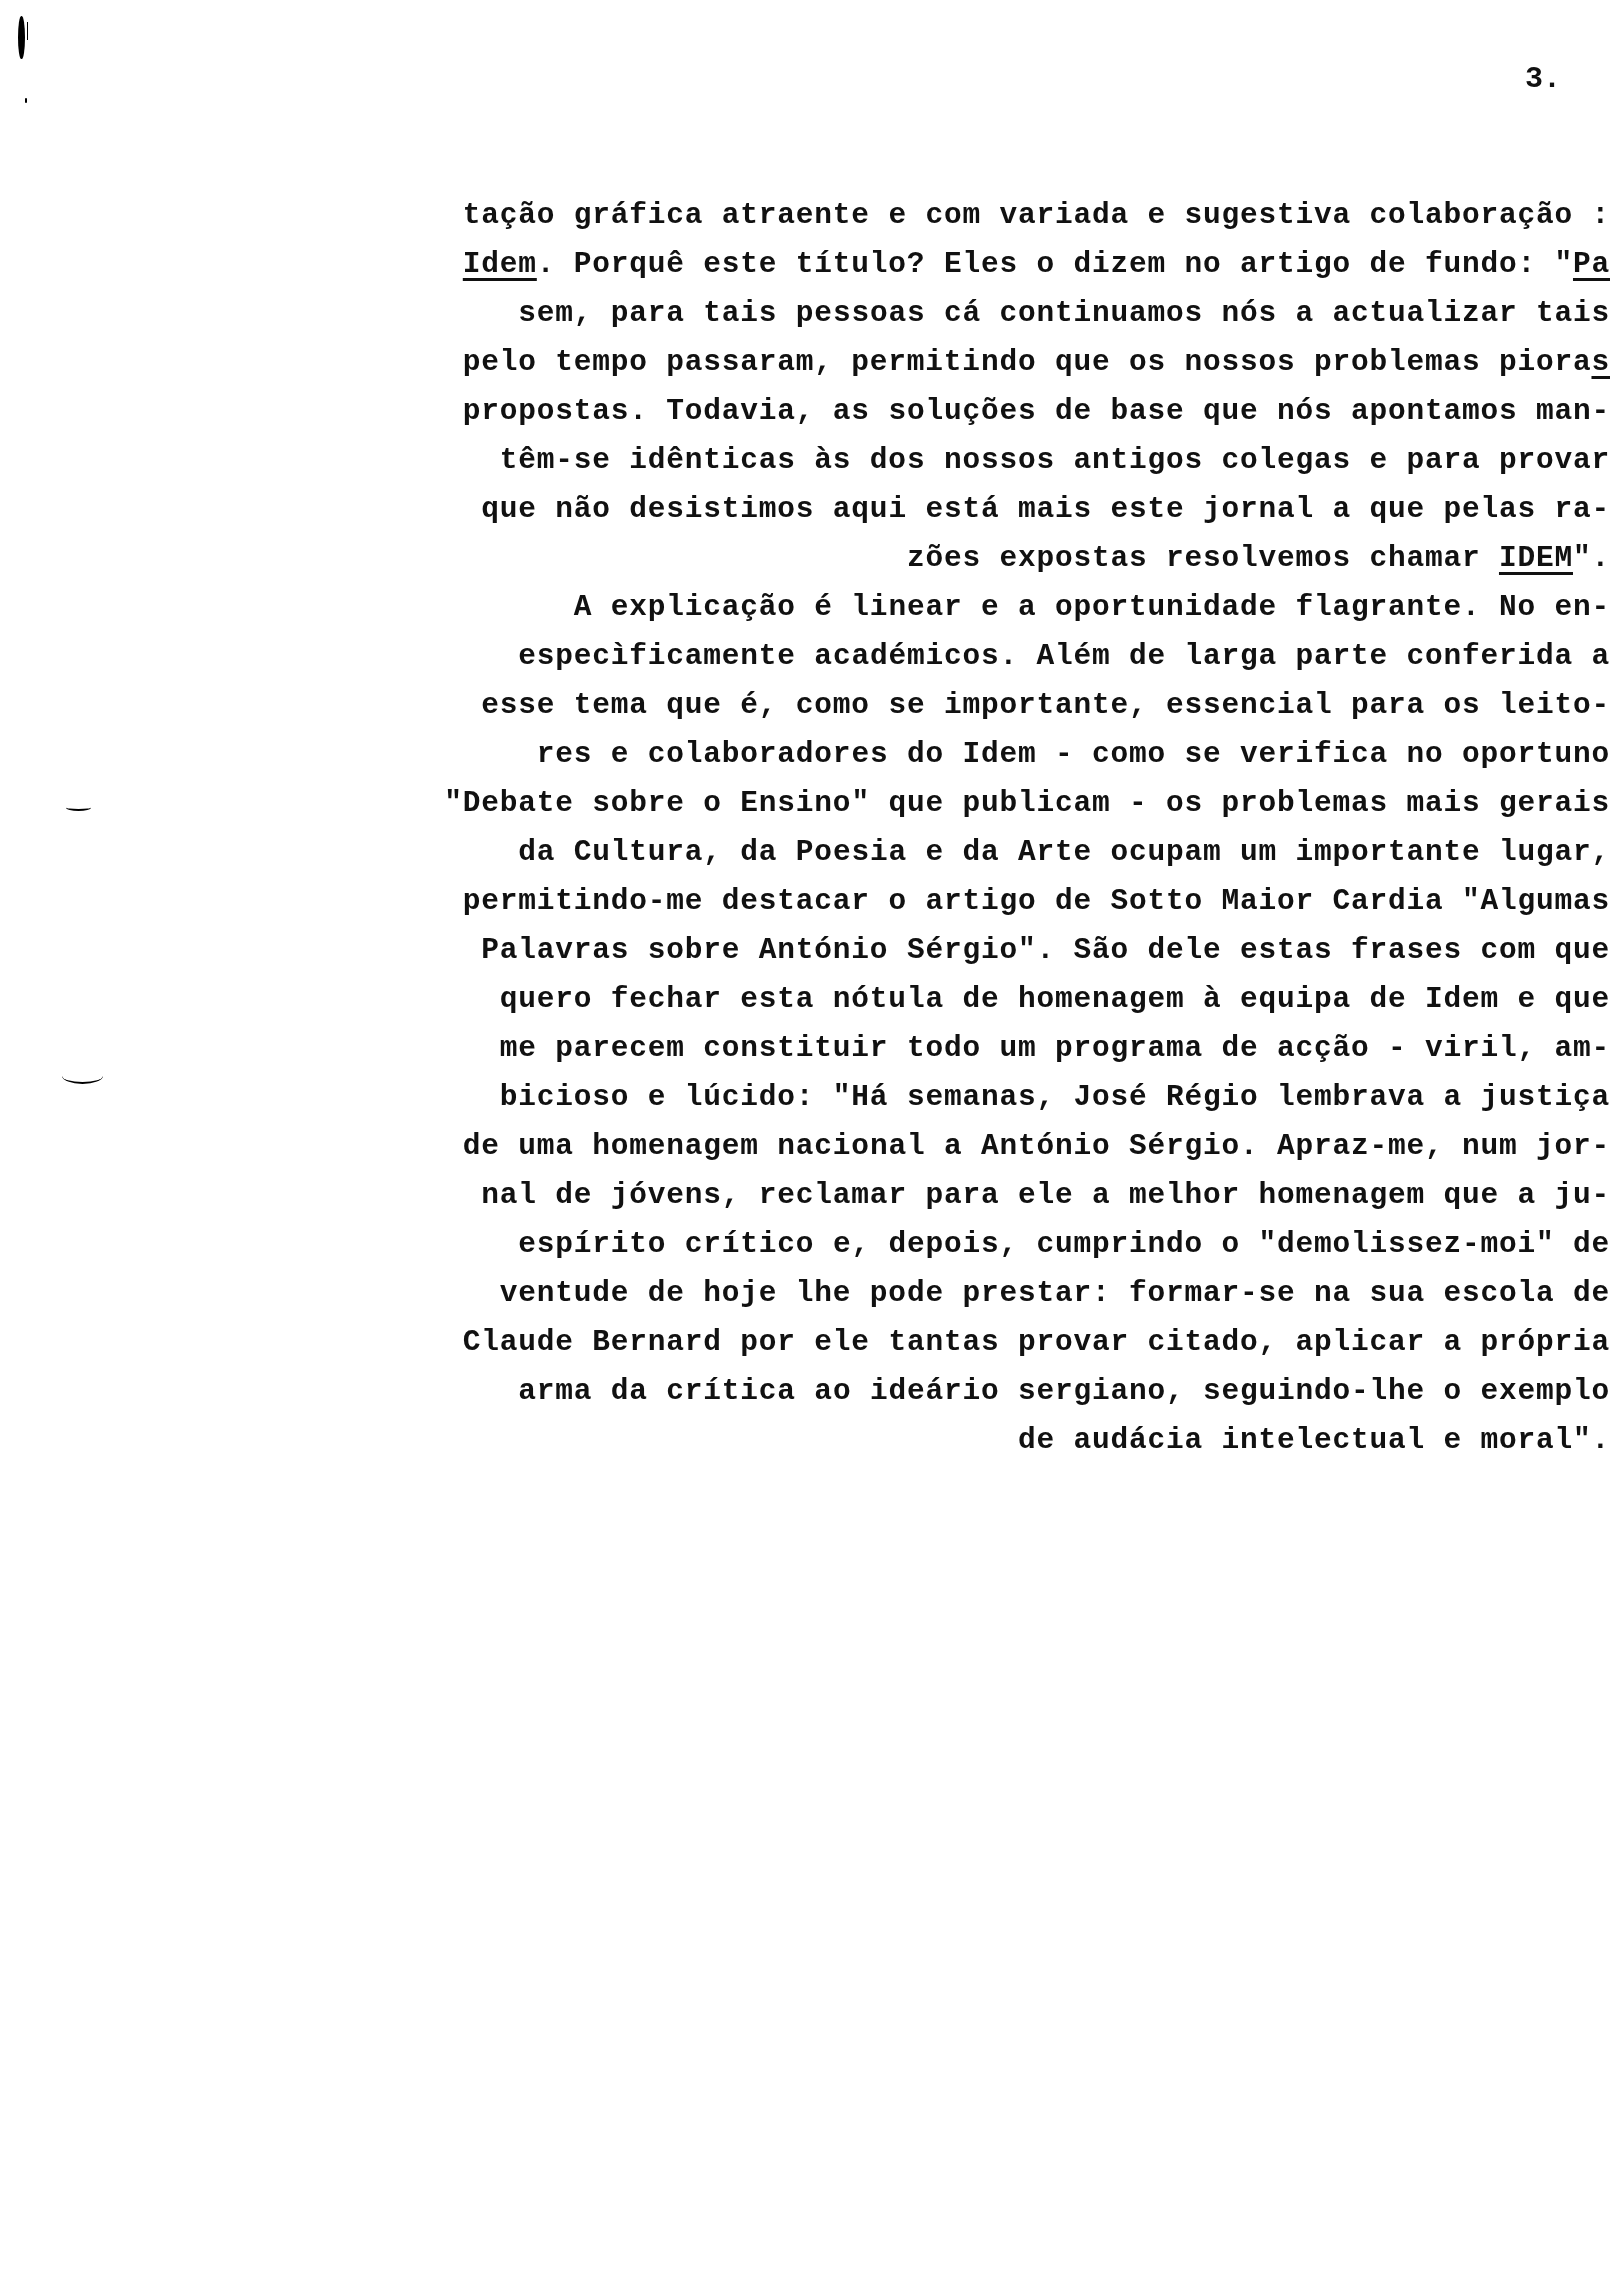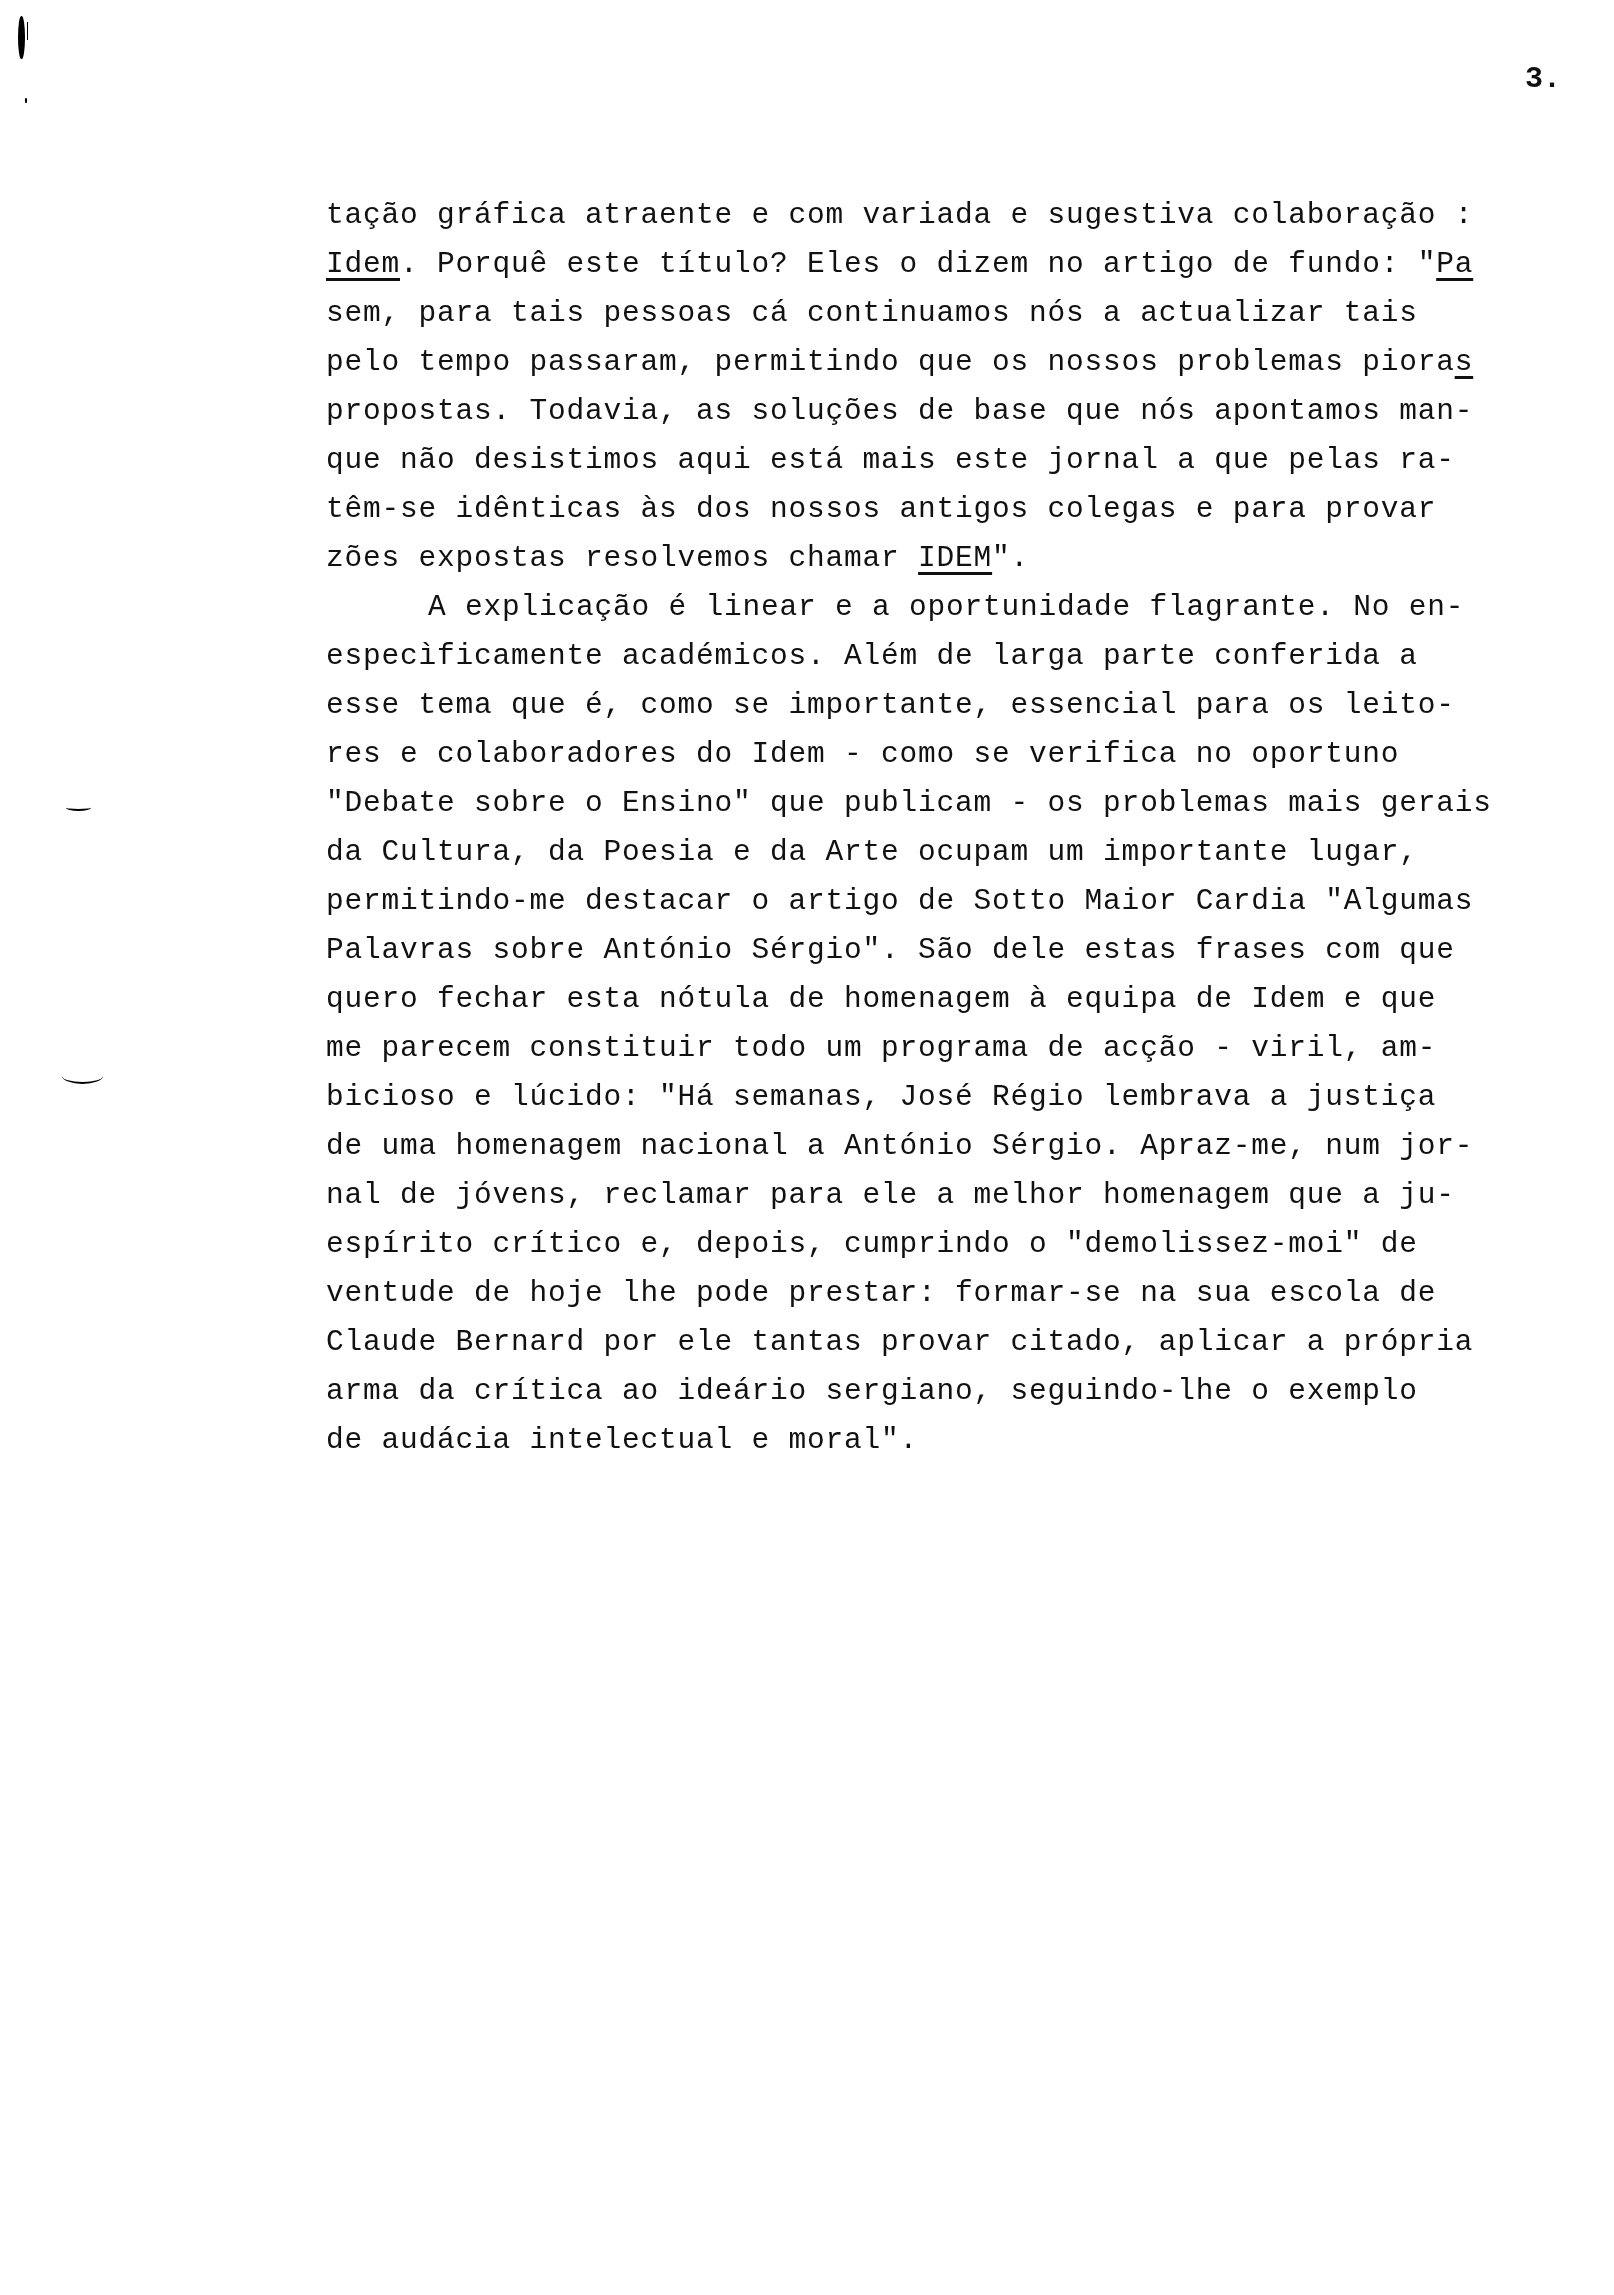--- a/index.html
+++ b/index.html
@@ -61,23 +61,24 @@
     .body-text {
       position: absolute;
       left: 326px;
       top: 191px;
       width: 1284px;
     }
     .line {
       height: 49px;
       line-height: 49px;
       font-size: 29.5px;
-      font-weight: normal;
+      font-weight: bold;
       white-space: pre;
       letter-spacing: 0.8px;
+      text-align: right;
     }
     .line.indent {
       padding-left: 102px;
     }
     .u {
       text-decoration: underline;
       text-decoration-thickness: 2.6px;
       text-underline-offset: 5.9px;
     }
   </style>
@@ -93,22 +94,22 @@
 
   <div class="page-number">3.</div>
 
   <div class="body-text" id="body-text">
       <div>
         <div class="line"><span>tação gráfica atraente e com variada e sugestiva colaboração :</span></div>
         <div class="line"><span class="u">Idem</span><span>. Porquê este título? Eles o dizem no artigo de fundo: "</span><span class="u">Pa</span></div>
         <div class="line"><span>sem, para tais pessoas cá continuamos nós a actualizar tais</span></div>
         <div class="line"><span>pelo tempo passaram, permitindo que os nossos problemas piora</span><span class="u">s</span></div>
         <div class="line"><span>propostas. Todavia, as soluções de base que nós apontamos man-</span></div>
+        <div class="line"><span>têm-se idênticas às dos nossos antigos colegas e para provar</span></div>
         <div class="line"><span>que não desistimos aqui está mais este jornal a que pelas ra-</span></div>
-        <div class="line"><span>têm-se idênticas às dos nossos antigos colegas e para provar</span></div>
         <div class="line"><span>zões expostas resolvemos chamar </span><span class="u">IDEM</span><span>".</span></div>
       </div>
       <div>
         <div class="line indent"><span>A explicação é linear e a oportunidade flagrante. No en-</span></div>
         <div class="line"><span>especìficamente académicos. Além de larga parte conferida a</span></div>
         <div class="line"><span>esse tema que é, como se importante, essencial para os leito-</span></div>
         <div class="line"><span>res e colaboradores do Idem - como se verifica no oportuno</span></div>
         <div class="line"><span>"Debate sobre o Ensino" que publicam - os problemas mais gerais</span></div>
         <div class="line"><span>da Cultura, da Poesia e da Arte ocupam um importante lugar,</span></div>
         <div class="line"><span>permitindo-me destacar o artigo de Sotto Maior Cardia "Algumas</span></div>

